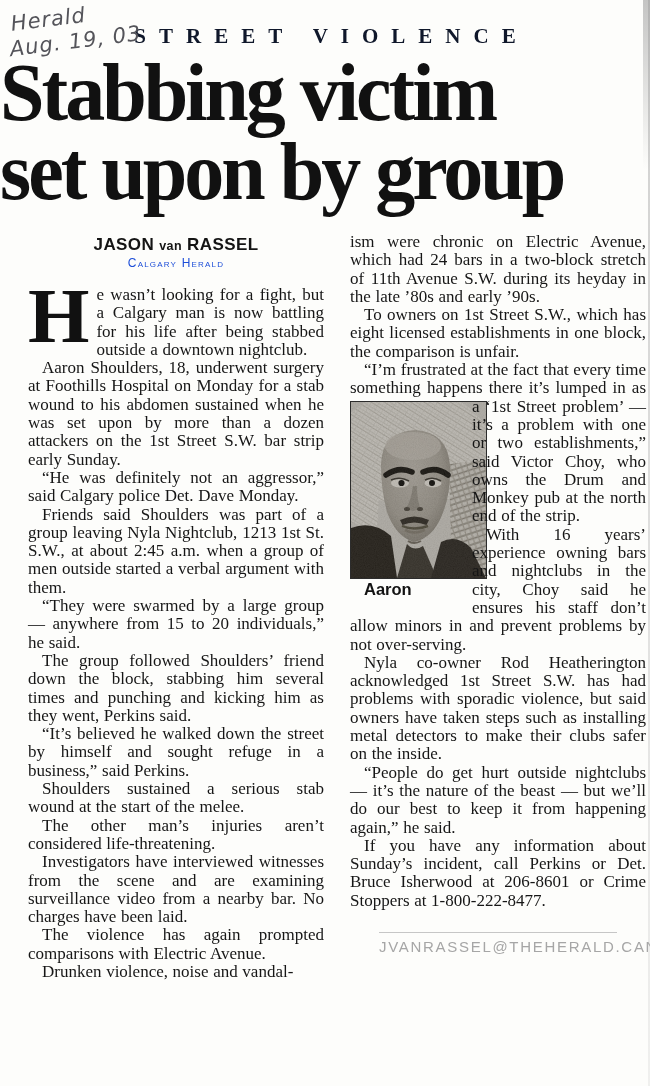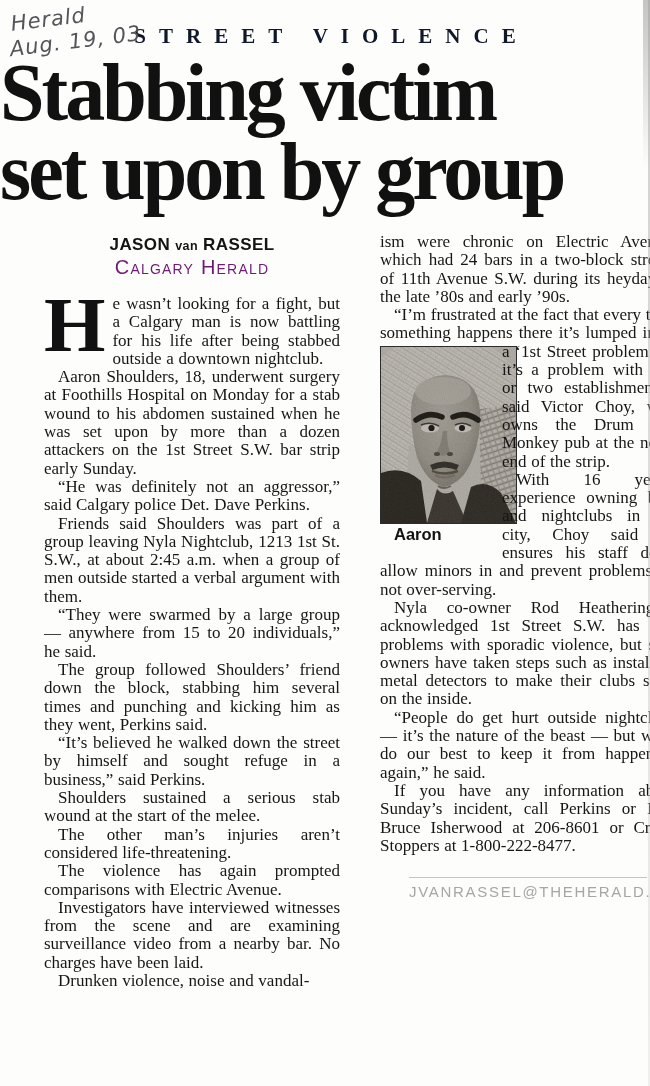--- a/index.html
+++ b/index.html
@@ -50,38 +50,37 @@
     font-weight:bold;
     font-size:80px;
     line-height:79px;
     letter-spacing:-3px;
     color:#111;
   }
   .headline .hl-line{display:block;transform:scaleY(1.04);}
   
   .columns{
     display:flex;
-    gap:40px;
+    gap:26px;
     padding:22px 6px 0 28px;
-    margin-left:16px;
   }
   .col{width:296px;flex:0 0 296px;}
   
   .byline-block{
     text-align:center;
     font-family:"Liberation Sans",sans-serif;
     margin:2px 0 16px 0;
   }
   .byline-author{
     font-weight:bold;font-size:17px;letter-spacing:.4px;color:#141414;
   }
   .byline-author .particle{font-size:12.5px;font-weight:bold;}
   .byline-pub{
     font-variant:small-caps;
-    font-size:20px;letter-spacing:1.2px;color:#701a75;margin-top:1px;
+    font-size:12px;letter-spacing:1.2px;color:#1d4ed8;margin-top:1px;
   }
   
   .para{
     margin:0;
     font-size:17px;
     line-height:18.3px;
     text-align:justify;
     word-spacing:.4px;
     color:#161616;
   }
@@ -154,34 +153,35 @@
 
     <div class="col">
       <div class="byline-block">
         <div class="byline-author"><span>JASON</span> <span class="particle">van</span> <span>RASSEL</span></div>
         <div class="byline-pub">Calgary Herald</div>
       </div>
 
       <p class="para"><span class="dropcap">H</span><span>e wasn’t looking for a fight, but a Calgary man is now battling for his life after being stabbed outside a downtown nightclub.</span></p>
 
       <p class="para indent">Aaron Shoulders, 18, underwent surgery at Foothills Hospital on Monday for a stab wound to his abdomen sustained when he was set upon by more than a dozen attackers on the 1st Street S.W. bar strip early Sunday.</p>
-      <p class="para indent">“He was definitely not an aggressor,” said Calgary police Det. Dave Perkins.</p>
+      <p class="para indent">“He was definitely not an aggressor,” said Calgary police Det. Dave Monday.</p>
       <p class="para indent">Friends said Shoulders was part of a group leaving Nyla Nightclub, 1213 1st St. S.W., at about 2:45 a.m. when a group of men outside started a verbal argument with them.</p>
       <p class="para indent">“They were swarmed by a large group — anywhere from 15 to 20 individuals,” he said.</p>
       <p class="para indent">The group followed Shoulders’ friend down the block, stabbing him several times and punching and kicking him as they went, Perkins said.</p>
       <p class="para indent">“It’s believed he walked down the street by himself and sought refuge in a business,” said Perkins.</p>
       <p class="para indent">Shoulders sustained a serious stab wound at the start of the melee.</p>
       <p class="para indent">The other man’s injuries aren’t considered life-threatening.</p>
+      <p class="para indent">Investigators have interviewed witnesses from the scene and are examining surveillance video from a nearby bar. No charges have been laid.</p>
       <p class="para indent">The violence has again prompted comparisons with Electric Avenue.</p>
-      <p class="para indent">Investigators have interviewed witnesses from the scene and are examining surveillance video from a nearby bar. No charges have been laid.</p>
       <p class="para indent">Drunken violence, noise and vandal-</p>
     </div>
 
     <div class="col">
       <p class="para">ism were chronic on Electric Avenue, which had 24 bars in a two-block stretch of 11th Avenue S.W. during its heyday in the late ’80s and early ’90s.</p>
+      <p class="para indent">To owners on 1st Street S.W., which has eight licensed establishments in one block, the comparison is unfair.</p>
 
       <p class="para indent">
         <span>“I’m frustrated at the fact that every time something happens there it’s</span>
         <span class="photo-wrap">
           <span class="photo-frame">
             <svg viewBox="0 0 135 176" preserveAspectRatio="none" aria-hidden="true">
               <defs>
                 <pattern id="weave" width="7" height="7" patternUnits="userSpaceOnUse" patternTransform="rotate(32)">
                   <rect width="7" height="7" fill="#d8d4cc"></rect>
                   <path d="M0 0H7M0 3.5H7" stroke="#b7b2a8" stroke-width="1.1"></path>

